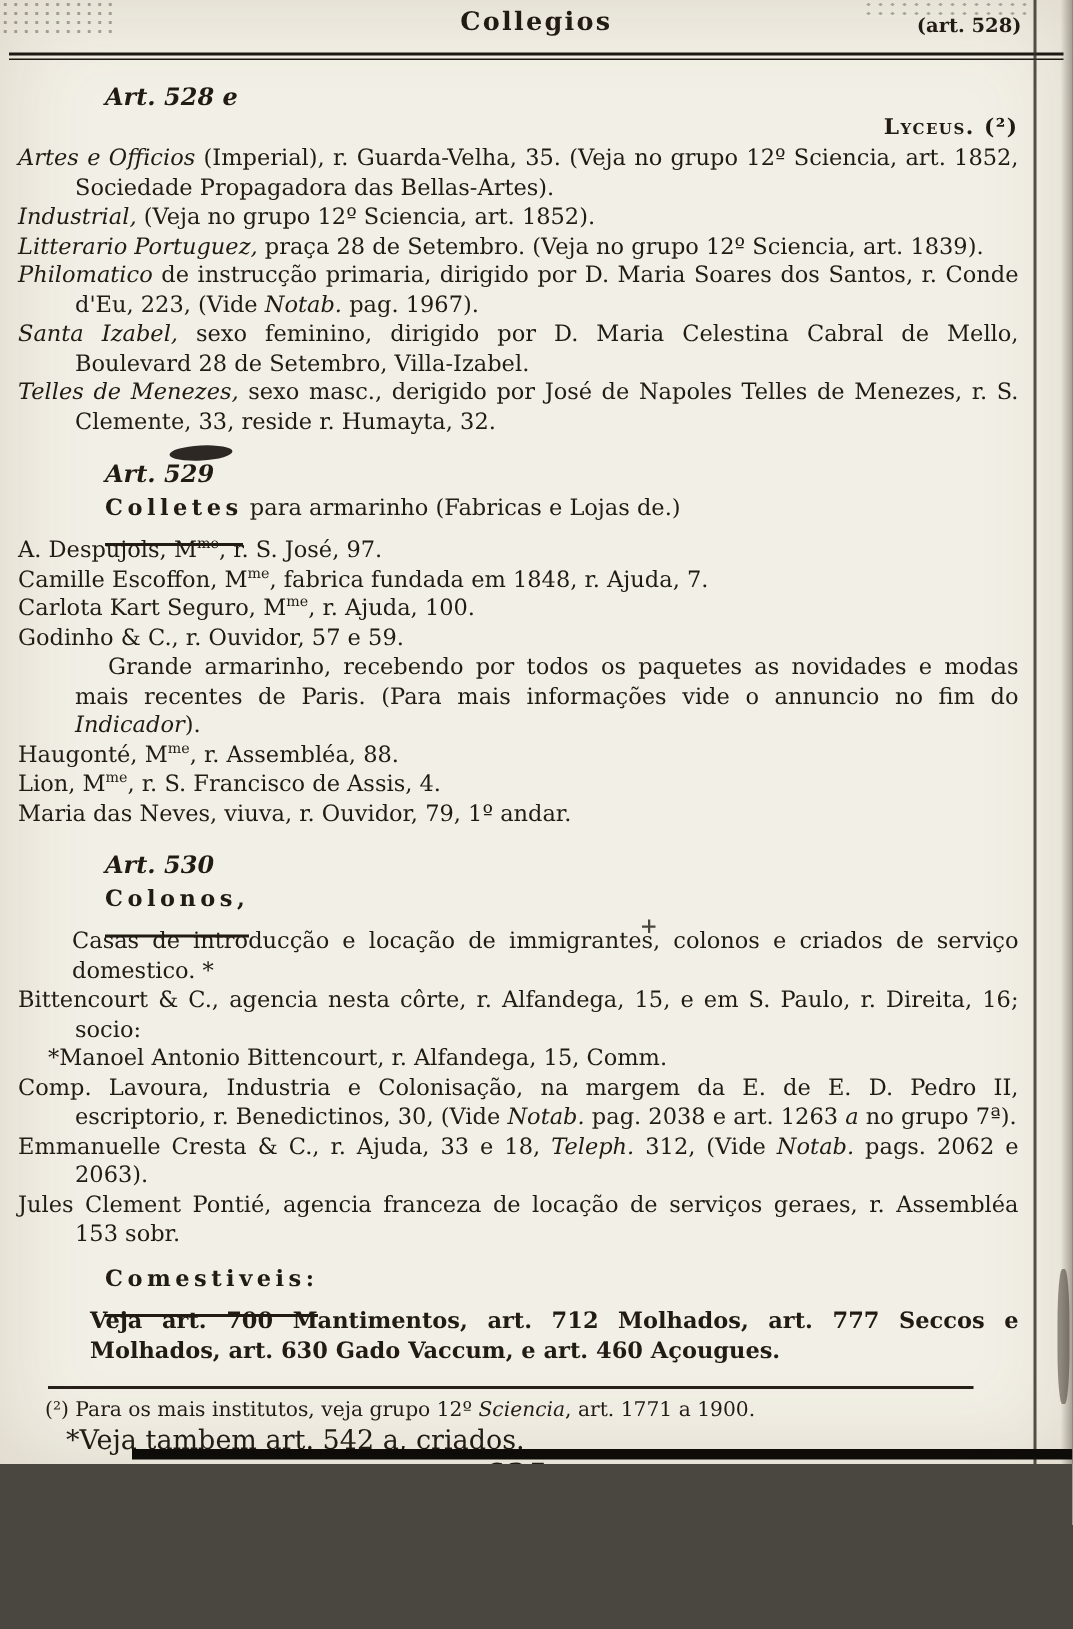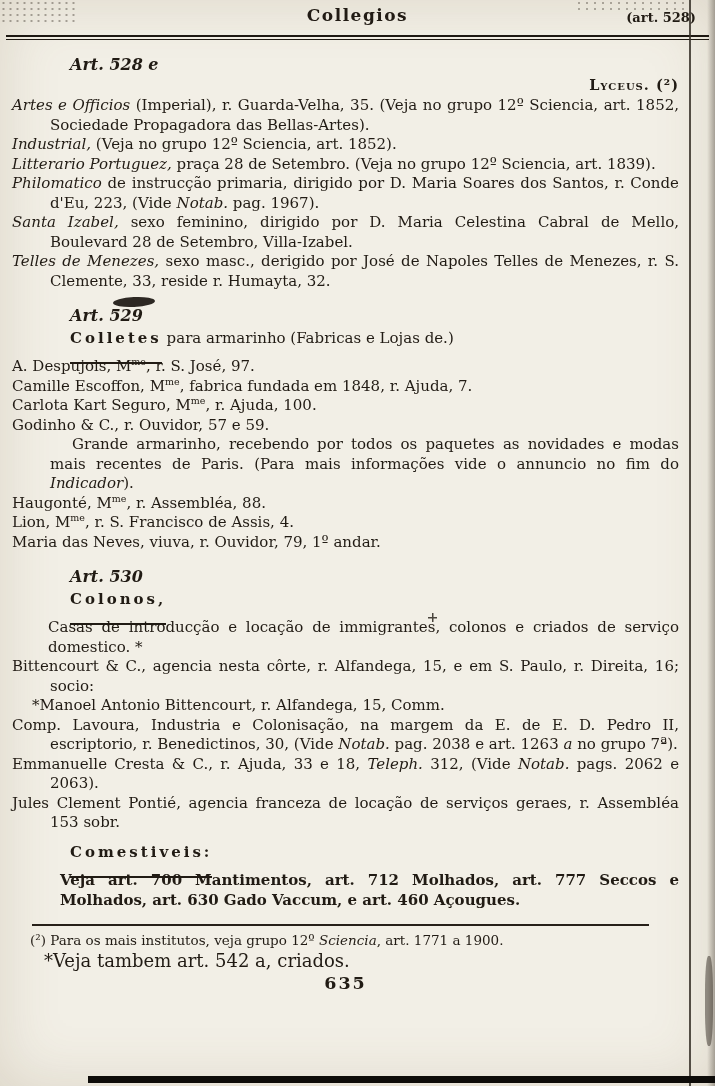--- a/index.html
+++ b/index.html
@@ -1,34 +1,34 @@
 <!DOCTYPE html>
 <html><head>
 <meta charset="utf-8">
 <style>
   html,body{margin:0;padding:0;background:#4a4741;}
   .page{
     position:relative;
-    width:715px;height:1086px;
+    width:715px;height:976px;
     margin:0 auto;
     background:#f2efe6;
     box-shadow:inset 0 0 60px rgba(120,100,60,.18);
     overflow:hidden;
     font-family:"DejaVu Serif","Liberation Serif",serif;
     color:#211b14;
     font-size:15px;
     line-height:19.5px;
   }
   
   .hdr{position:relative;height:26px;padding-top:6px;}
   .h-title{
     position:absolute;left:50%;transform:translateX(-50%);
     font-weight:bold;font-size:17px;letter-spacing:1.5px;
   }
-  .h-corner{position:absolute;right:19px;top:8px;font-size:13px;font-weight:bold;}
+  .h-corner{position:absolute;right:34px;top:8px;font-size:13px;font-weight:bold;}
   .rule2{
     margin:3px 6px 7px 6px;height:2px;
     border-top:2.5px solid #1d1812;border-bottom:1px solid #1d1812;
   }
   
   .content{padding:0 36px 0 12px;}
   .blk{margin:0;}
   .art-heading{margin:15px 0 0 58px;font-size:16px;}
   .subhead{margin:0 0 2px 58px;font-variant:small-caps;font-weight:bold;font-size:14.5px;letter-spacing:1px;text-align:right;}
   .section-label{margin:3px 0 9px 58px;}

